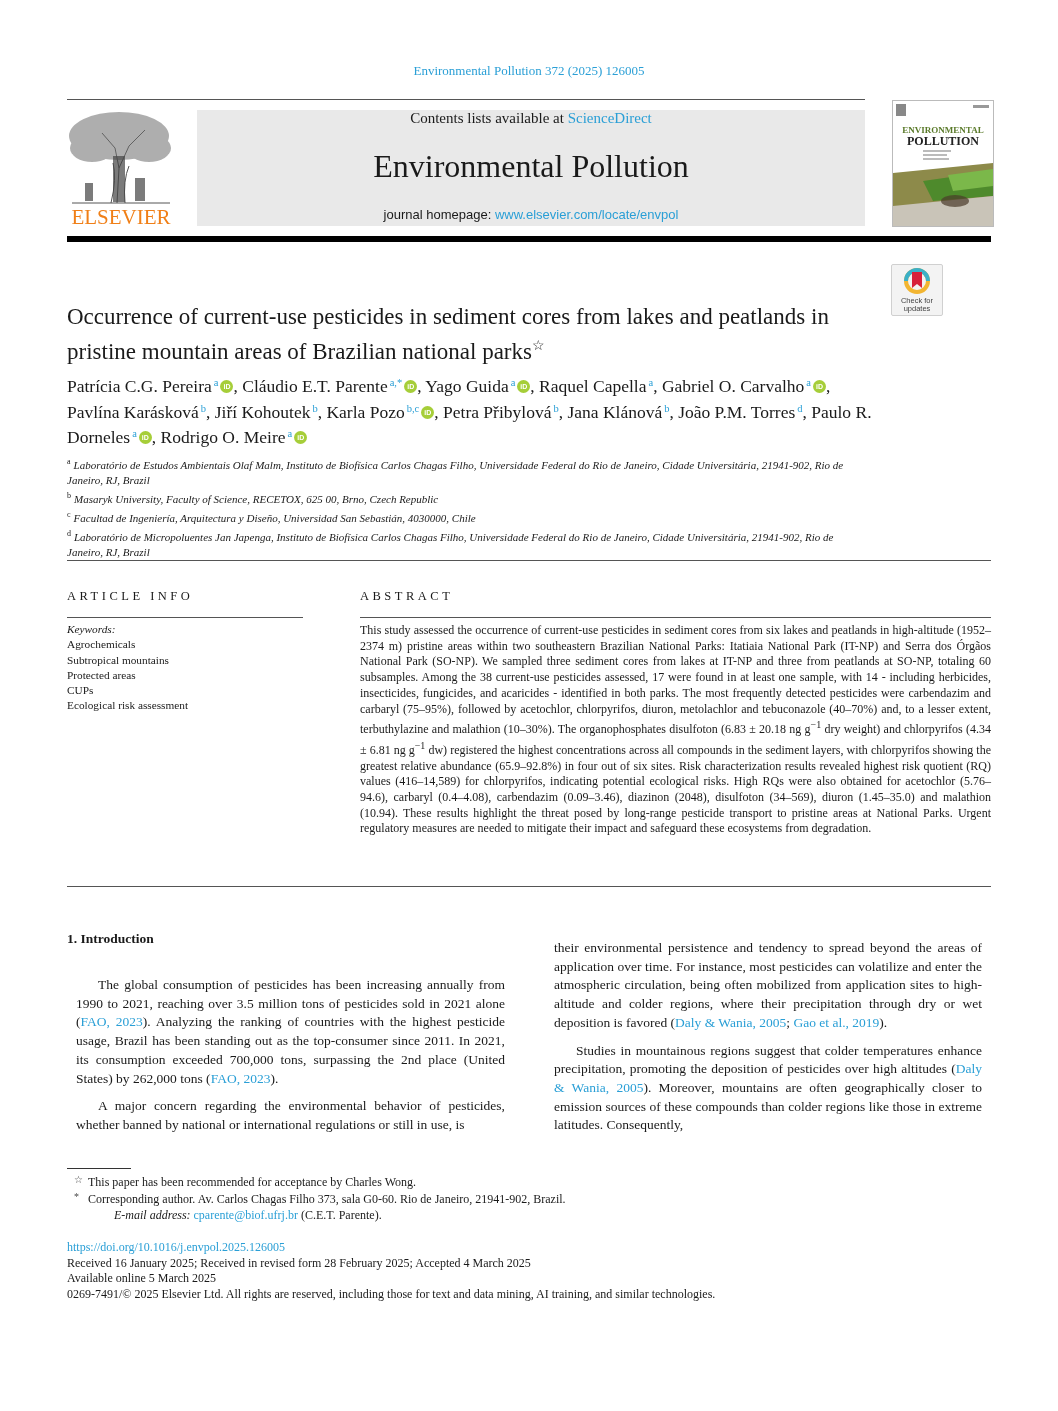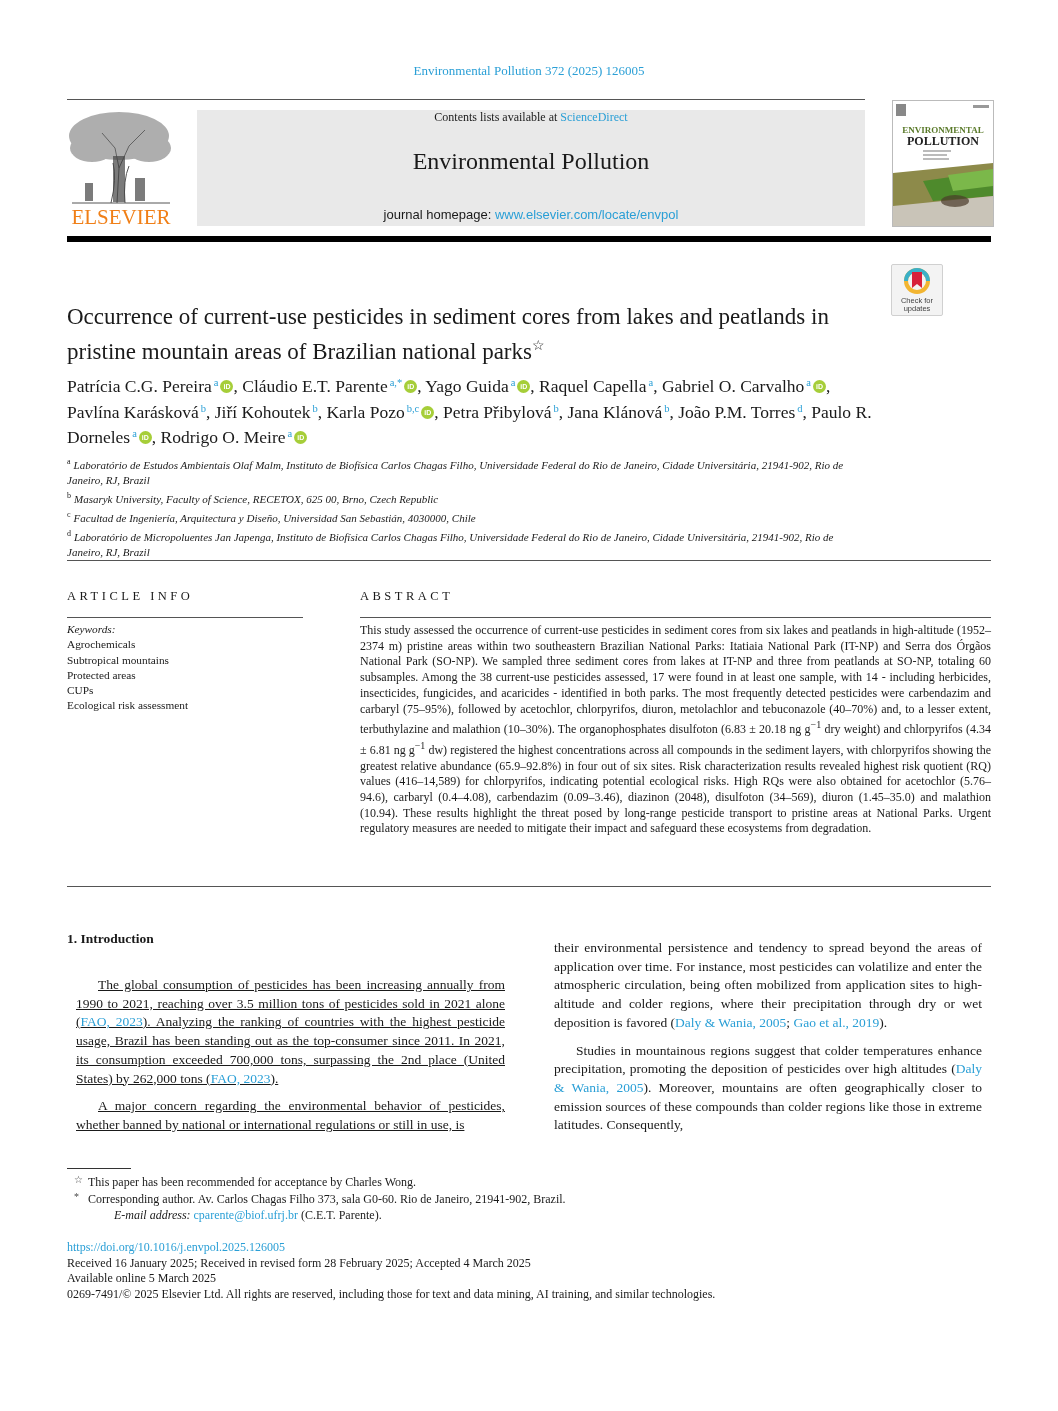--- a/index.html
+++ b/index.html
@@ -12,22 +12,22 @@
 
   
   #citation { top: 63px; left: 0; width: 1058px; text-align: center; font-size: 13px; color: #2a9fd6; }
 
   
   #rule-top { top: 99px; left: 67px; width: 798px; height: 1px; background: #555; }
   #publisher-logo { top: 108px; left: 67px; width: 108px; height: 122px; }
   #elsevier-word { position: absolute; left: 0; bottom: 0; width: 108px; text-align: center;
     font-family: "Liberation Serif", serif; font-size: 21px; color: #f07f17; letter-spacing: 0px; }
   #header-box { top: 110px; left: 197px; width: 668px; height: 116px; background: #e9e9e9; }
-  #contents-line { position: absolute; top: 0; left: 0; width: 100%; text-align: center; font-size: 12px; padding-top: 0; }
-  #journal-title { position: absolute; top: 38px; left: 0; width: 100%; text-align: center; font-size: 24px; color: #1a1a1a; }
+  #contents-line { position: absolute; top: 0; left: 0; width: 100%; text-align: center; font-size: 15px; padding-top: 0; }
+  #journal-title { position: absolute; top: 38px; left: 0; width: 100%; text-align: center; font-size: 32px; color: #1a1a1a; }
   #homepage-line { position: absolute; top: 97px; left: 0; width: 100%; text-align: center;
     font-family: "Liberation Sans", sans-serif; font-size: 13px; }
   #cover { top: 100px; left: 892px; width: 100px; height: 125px; border: 1px solid #bbb; background: #c2410c; overflow: hidden; }
   #rule-thick { top: 236px; left: 67px; width: 924px; height: 6px; background: #000; }
 
   
   #article-title { top: 302px; left: 67px; width: 800px; font-size: 23px; line-height: 29px; color: #1a1a1a; }
   #article-title sup { font-size: 14px; }
   #crossmark { top: 264px; left: 891px; width: 50px; height: 50px; background: #f3f3f3; border: 1px solid #d0d0d0; border-radius: 2px; }
 
@@ -51,21 +51,21 @@
   #abstract-cap { top: 589px; left: 360px; }
   #info-rule { top: 617px; left: 67px; width: 236px; height: 1px; background: #555; }
   #abstract-rule { top: 617px; left: 360px; width: 631px; height: 1px; background: #555; }
   #keywords { top: 622px; left: 67px; width: 236px; font-size: 11.3px; line-height: 15.3px; }
   #keywords .kw-label { font-style: italic; }
   #abstract-text { top: 623px; left: 360px; width: 631px; font-size: 12px; line-height: 15.7px; text-align: justify; }
   #rule-after-abs { top: 886px; left: 67px; width: 924px; height: 1px; background: #555; }
 
   
   #intro-heading { top: 931px; left: 67px; font-size: 13.5px; font-weight: bold; }
-  #col-left { top: 967px; left: 67px; width: 447px; font-size: 13.5px; line-height: 18.7px; text-align: justify; text-decoration: underline; }
+  #col-left { top: 967px; left: 67px; width: 447px; font-size: 13.5px; line-height: 18.7px; text-align: justify; }
   #col-right { top: 930px; left: 545px; width: 446px; font-size: 13.5px; line-height: 18.7px; text-align: justify; }
   .para { margin: 9px; text-indent: 22px; }
   .para.noindent { text-indent: 0; }
 
   
   #fn-rule { top: 1168px; left: 67px; width: 64px; height: 1px; background: #333; }
   #footnotes { top: 1174px; left: 67px; width: 900px; font-size: 12px; line-height: 16.5px; }
   .fn-row { position: relative; padding-left: 21px; }
   .fn-mark { position: absolute; left: 7px; top: -2px; font-size: 10px; color: #444; }
   .it { font-style: italic; margin-left: 26px; }

